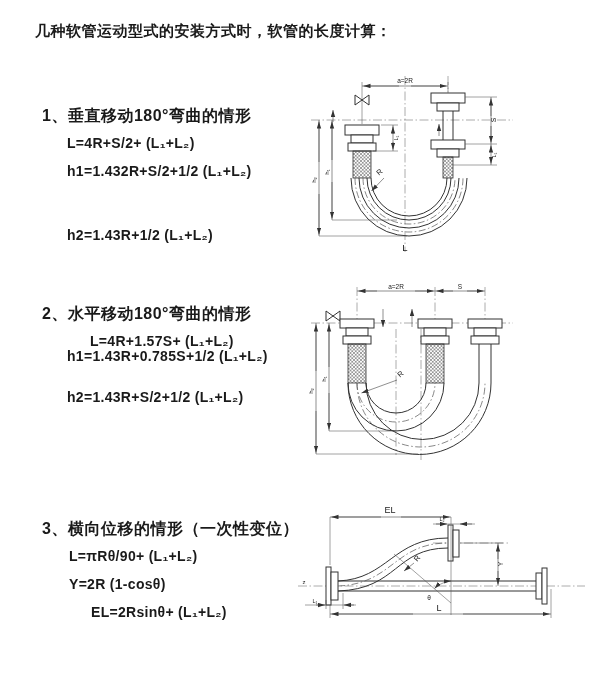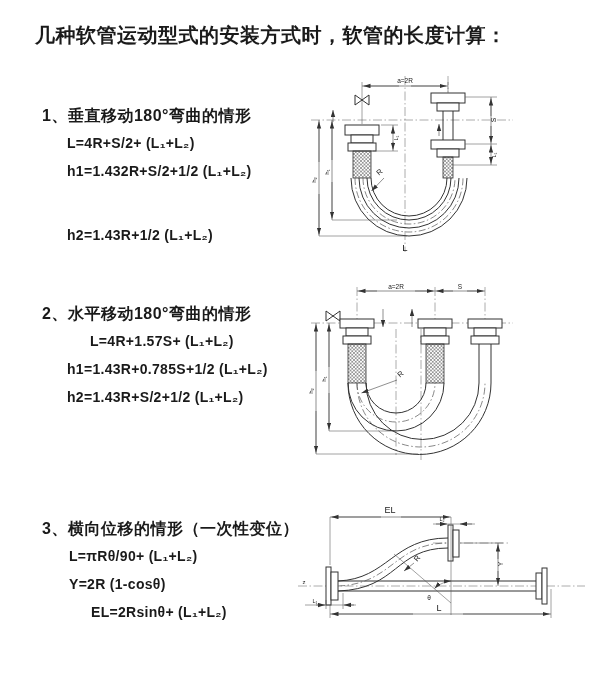--- a/index.html
+++ b/index.html
@@ -1,22 +1,22 @@
 <!DOCTYPE html>
 <html><head>
 <meta charset="utf-8">
 <style>
   html,body{margin:0;padding:0;background:#e8e8e8;}
   .page{position:relative;width:600px;height:675px;background:#ffffff;overflow:hidden;
         font-family:"Liberation Sans","DejaVu Sans",sans-serif;color:#1a1a1a;}
-  .title{position:absolute;left:35px;top:22px;font-size:20px;font-weight:700;letter-spacing:0.5px;}
+  .title{position:absolute;left:35px;top:22px;font-size:15px;font-weight:700;letter-spacing:0.5px;}
   .heading{position:absolute;font-size:16px;font-weight:700;letter-spacing:0.5px;}
   .formula{position:absolute;font-size:14px;font-weight:700;letter-spacing:0.3px;}
   .h1s{left:42px;top:106px;} .f11{left:67px;top:135px;} .f12{left:67px;top:163px;} .f13{left:67px;top:191px;margin-top:36px;}
-  .h2s{left:42px;top:304px;} .f21{left:67px;top:333px;margin-left:23px;} .f22{left:67px;top:361px;} .f23{left:67px;top:389px;}
+  .h2s{left:42px;top:304px;} .f21{left:67px;top:333px;margin-left:23px;} .f22{left:67px;top:348px;} .f23{left:67px;top:389px;}
   .h3s{left:42px;top:519px;} .f31{left:69px;top:548px;} .f32{left:69px;top:576px;} .f33{left:67px;top:604px;margin-left:24px;}
   svg.diag{position:absolute;}
   .d1{left:305px;top:70px;width:280px;height:185px;}
   .d2{left:305px;top:283px;width:280px;height:182px;}
   .d3{left:293px;top:497px;width:300px;height:150px;}
   .ln{fill:none;stroke:#333;stroke-width:1;}
   .tn{fill:none;stroke:#555;stroke-width:0.55;}
   .dim{fill:none;stroke:#444;stroke-width:0.6;}
   .cl{fill:none;stroke:#666;stroke-width:0.55;stroke-dasharray:9 2.5 1.5 2.5;}
   .dsh{fill:none;stroke:#555;stroke-width:0.7;stroke-dasharray:7 2.5 1.5 2.5;}

